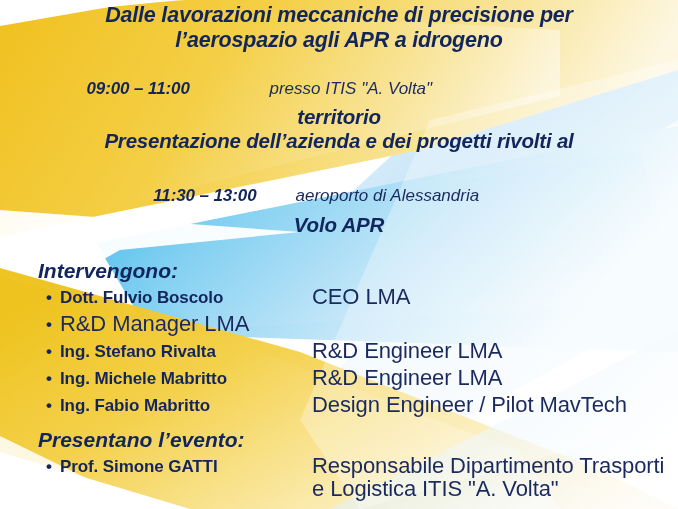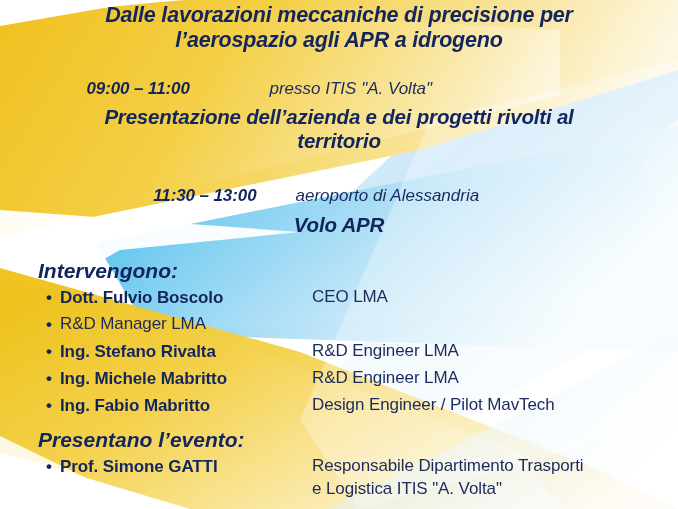--- a/index.html
+++ b/index.html
@@ -124,21 +124,21 @@
   .p-name {
     font-size: 17px;
     font-weight: bold;
     color: #12255c;
     flex: 0 0 252px;
     line-height: 25px;
     letter-spacing: -0.1px;
     white-space: nowrap;
   }
   .p-role {
-    font-size: 17px;
+    font-size: 22px;
     font-weight: normal;
     color: #1b2a5e;
     line-height: 24px;
     letter-spacing: -0.1px;
     white-space: nowrap;
   }
   .p-role.wrap { white-space: normal; line-height: 23px; }
   .role-line { display: block; }
 </style>
 </head>
@@ -214,22 +214,22 @@
       <div class="title-line">Dalle lavorazioni meccaniche di precisione per</div>
       <div class="title-line">l’aerospazio agli APR a idrogeno</div>
     </div>
 
     <div class="session" style="top:79px;">
       <div class="session-row">
         <span class="sess-time">09:00 – 11:00</span>
         <span class="sess-place">presso ITIS "A. Volta"</span>
       </div>
       <div class="sess-title" style="margin-top:6px;">
+        <div>territorio</div>
         <div>Presentazione dell’azienda e dei progetti rivolti al</div>
-        <div>territorio</div>
       </div>
     </div>
 
     <div class="session" style="top:186px;">
       <div class="session-row">
         <span class="sess-time" style="padding-left:0;text-align:right;width:178px;">11:30 – 13:00</span>
         <span class="sess-place" style="padding-left:26px;width:304px;">aeroporto di Alessandria</span>
       </div>
       <div class="sess-title" style="margin-top:7px;">
         <div>Volo APR</div>

